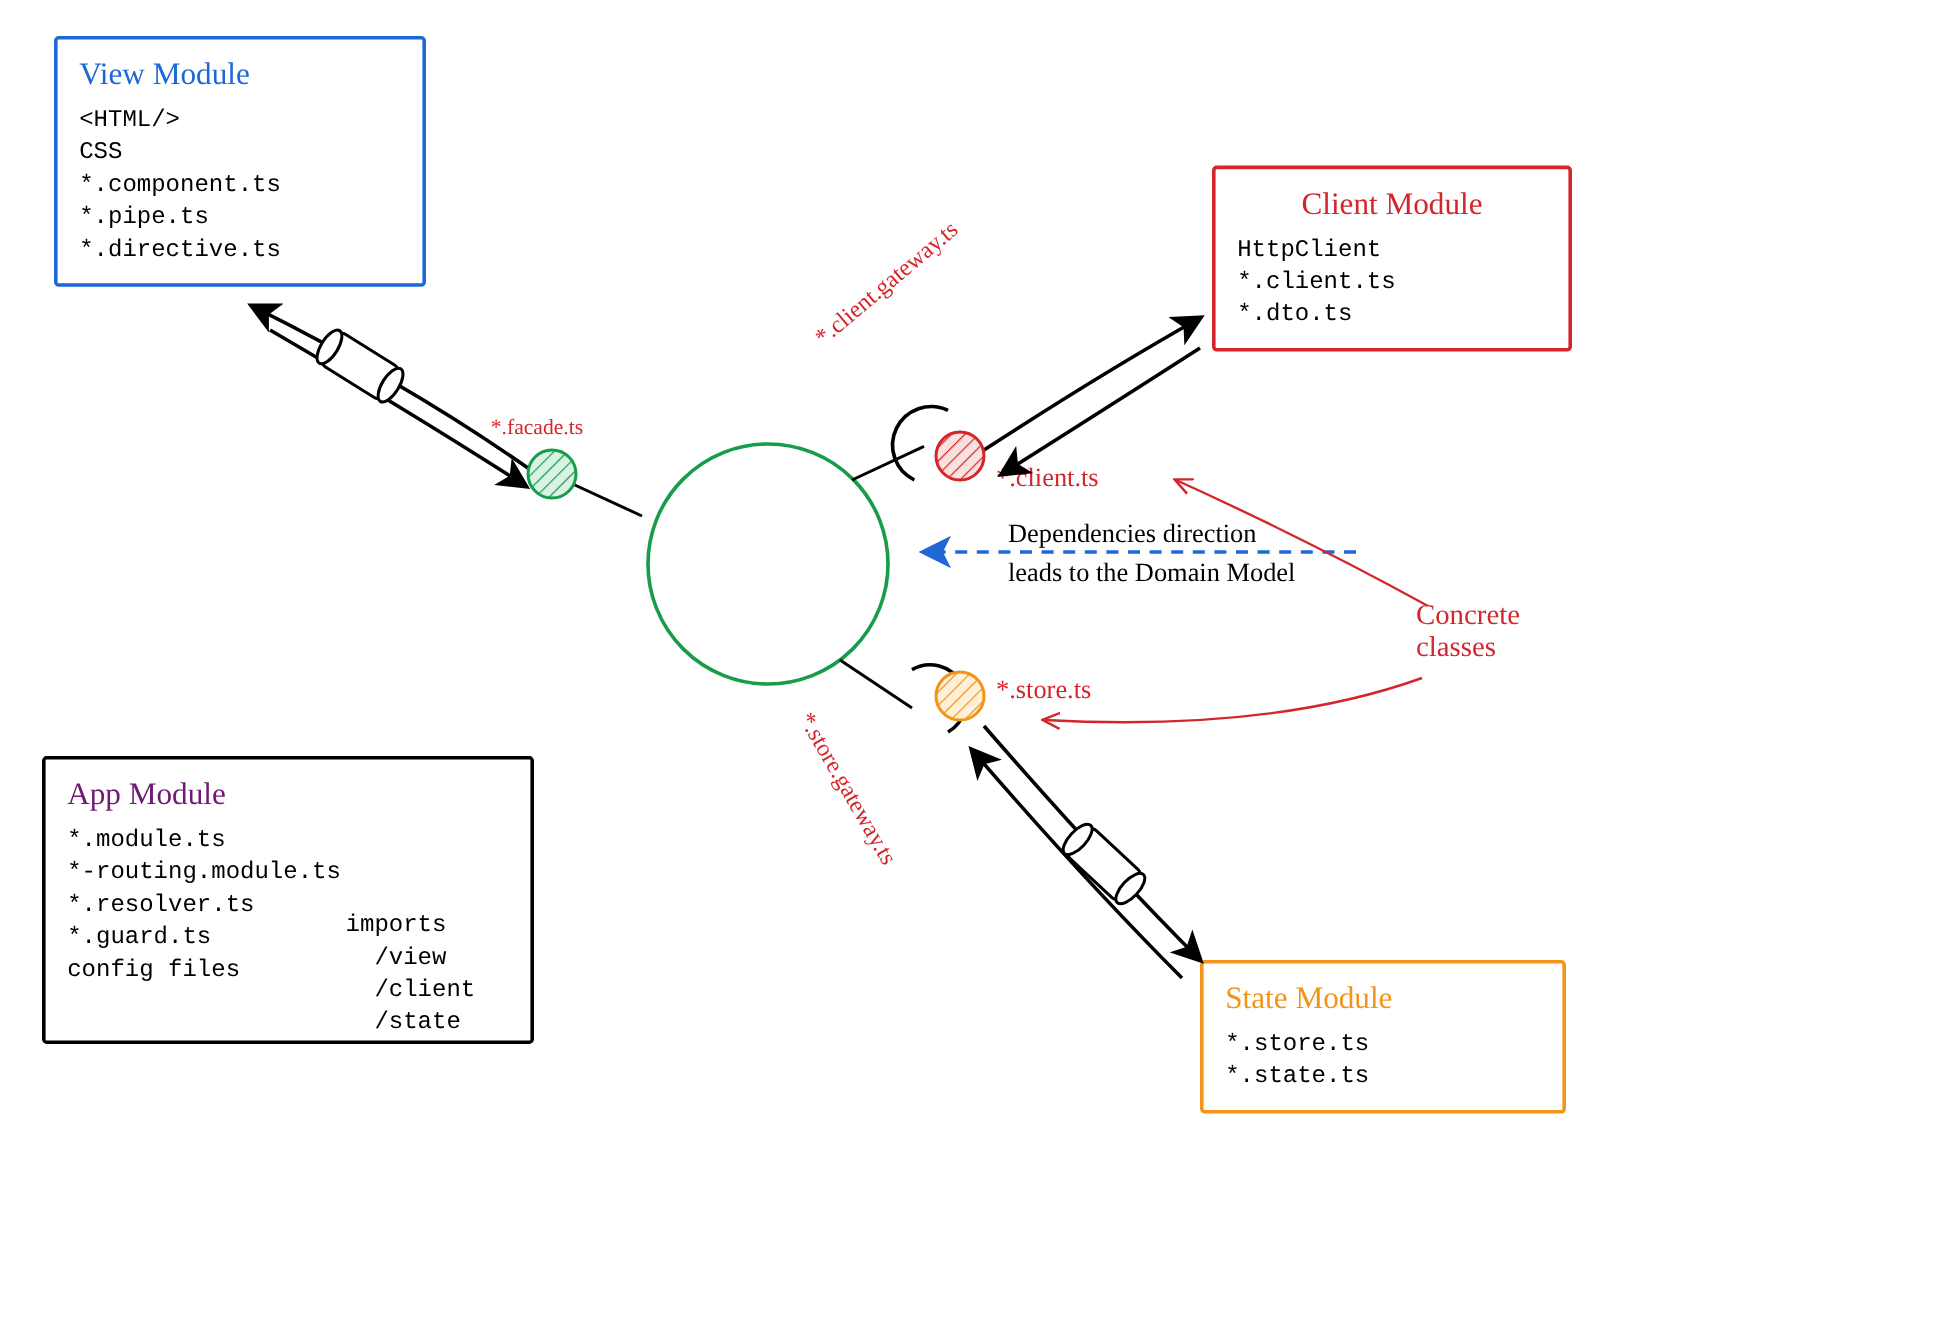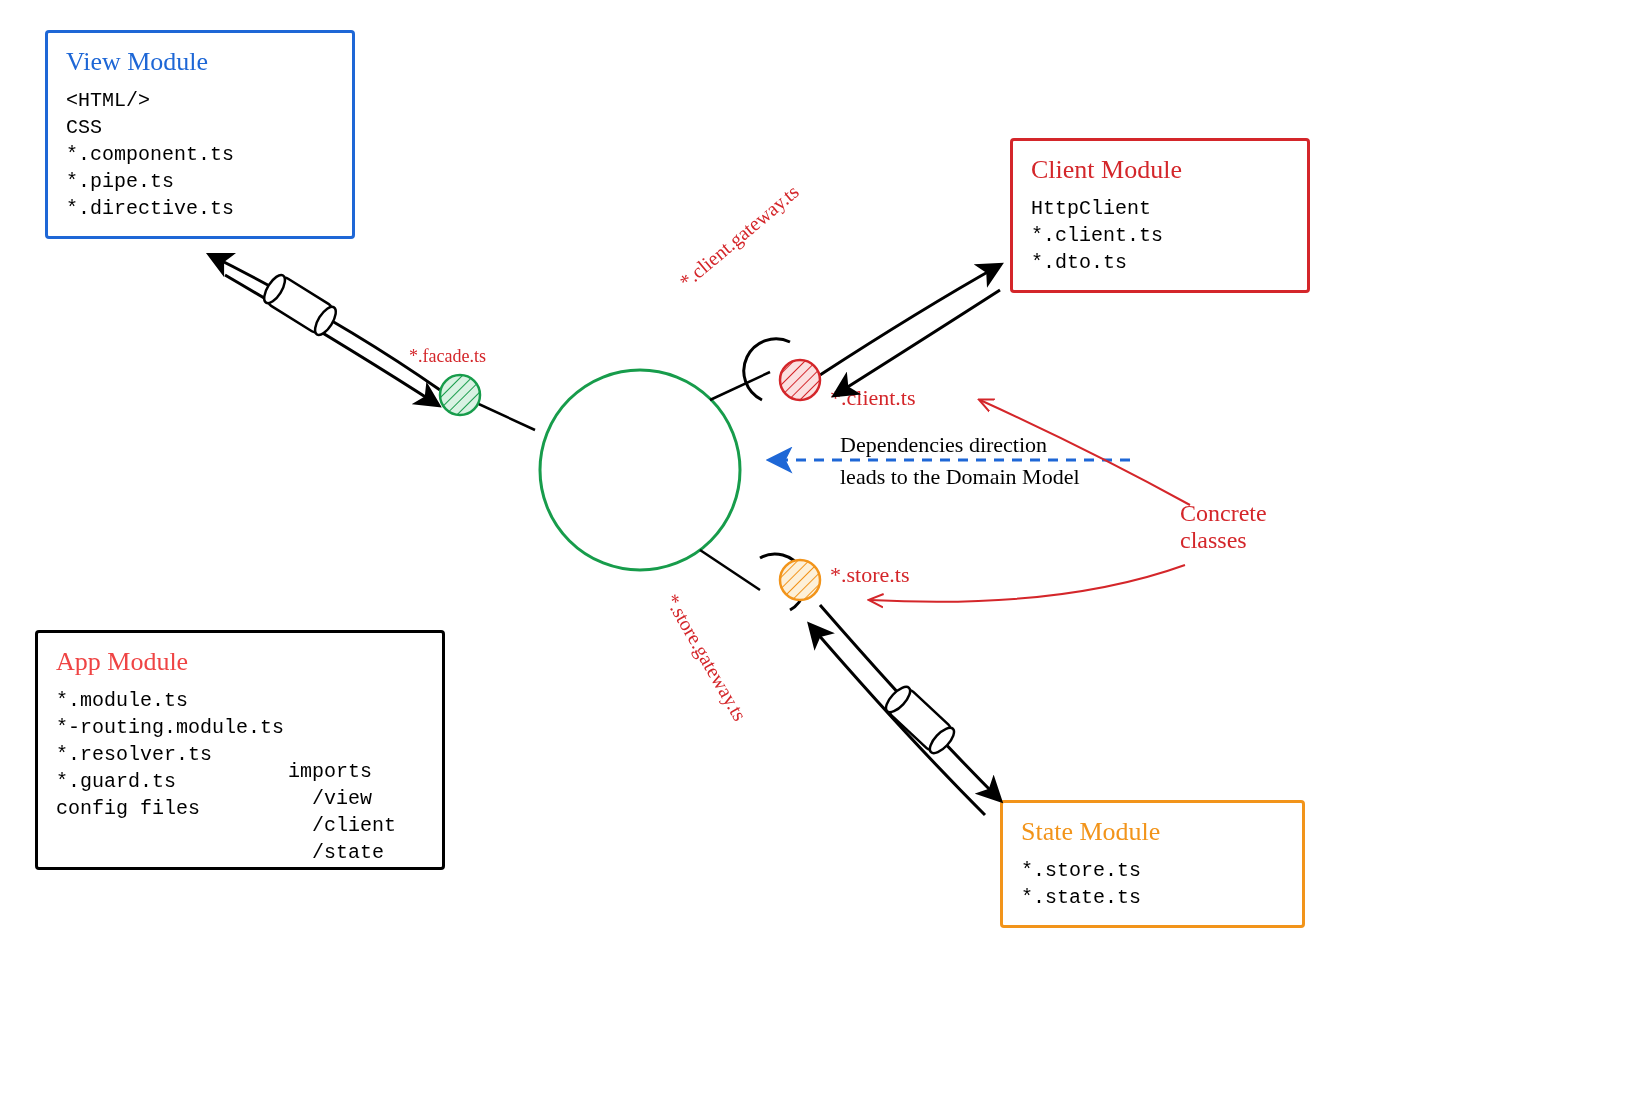--- a/index.html
+++ b/index.html
@@ -68,34 +68,34 @@
   <div class="box" style="left:45px; top:30px; width:310px; border-color:#1e67d6;">
     <div class="box-title" style="color:#1e67d6;">View Module</div>
     <div class="box-body">&lt;HTML/&gt;
 CSS
 *.component.ts
 *.pipe.ts
 *.directive.ts</div>
   </div>
 
   <div class="box" style="left:1010px; top:138px; width:300px; border-color:#d4262a;">
-    <div class="box-title" style="color:#d4262a;">Client Module</div>
+    <div class="box-title" style="color:#d4262a;text-align:center;">Client Module</div>
     <div class="box-body">HttpClient
 *.client.ts
 *.dto.ts</div>
   </div>
 
   <div class="box" style="left:1000px; top:800px; width:305px; border-color:#f2941a;padding-left:18px;">
     <div class="box-title" style="color:#f2941a;">State Module</div>
     <div class="box-body">*.store.ts
 *.state.ts</div>
   </div>
 
   <div class="box" style="left:35px; top:630px; width:410px; height:240px; border-color:#000;">
-    <div class="box-title" style="color:#ef4444;">App Module</div>
+    <div class="box-title" style="color:#701a75;">App Module</div>
     <div class="box-body">*.module.ts
 *-routing.module.ts
 *.resolver.ts
 *.guard.ts
 config files</div>
     <div class="imports-block" style="left:250px; top:125px;">imports
   /view
   /client
   /state</div>
   </div>

